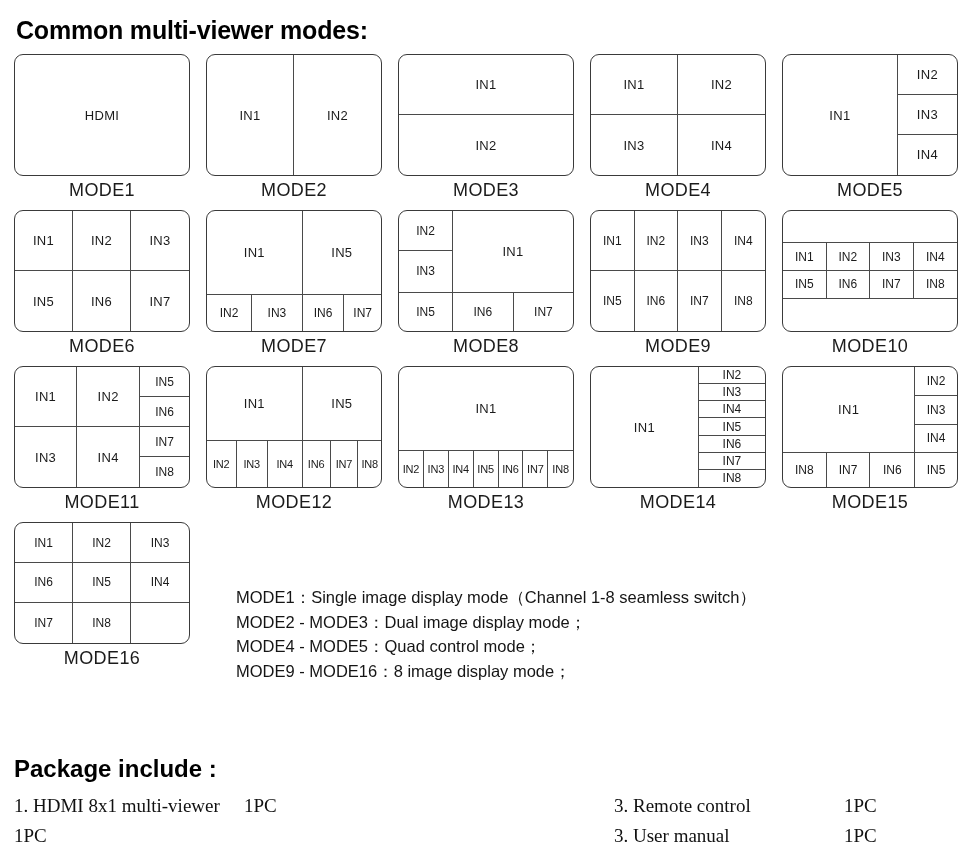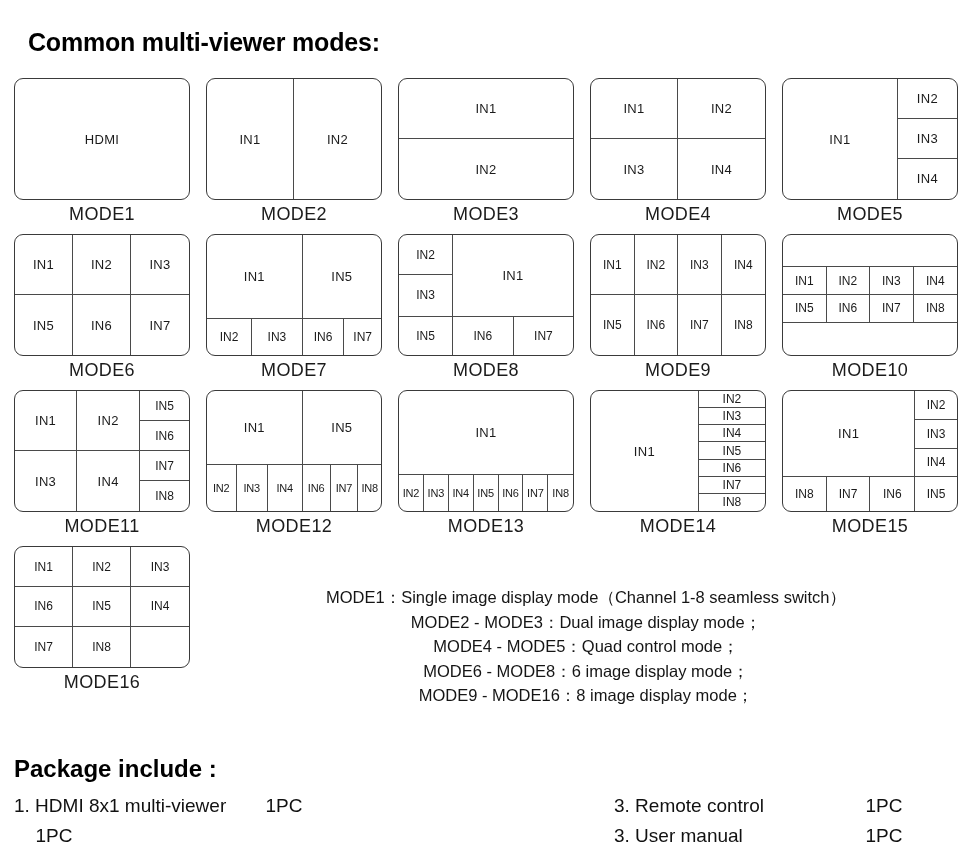--- a/index.html
+++ b/index.html
@@ -15,21 +15,21 @@
     overflow: hidden;
     position: relative;
   }
 
   
   .page-heading {
     font-size: 25px;
     font-weight: bold;
     letter-spacing: -0.2px;
     color: #000;
-    margin: 14px;
+    margin: 2px;
     padding: 14px 0 0 14px;
   }
   .package-heading {
     font-size: 24px;
     font-weight: bold;
     color: #000;
     margin: 0;
     padding: 0 0 0 14px;
   }
 
@@ -95,21 +95,20 @@
     position: absolute;
     left: 236px;
     top: 585px;
     width: 700px;
   }
   .desc-line {
     font-size: 16.5px;
     line-height: 24.5px;
     color: #151515;
     white-space: pre;
-    text-align: center;
   }
 
   
   .package-wrap {
     position: absolute;
     left: 0;
     top: 755px;
     width: 969px;
   }
   .pkg-table {
@@ -117,23 +116,24 @@
     padding: 8px 0 0 14px;
   }
   .pkg-col { display: flex; flex-direction: column; }
   .pkg-col.left  { width: 600px; }
   .pkg-row {
     display: flex;
     font-size: 19px;
     line-height: 30px;
     color: #111;
     white-space: nowrap;
+    font-family: Liberation Serif, serif;
   }
   .pkg-name { width: 230px; }
-  .pkg-qty  { width: 80px; text-align: center; }
+  .pkg-qty  { width: 80px; }
 </style>
 </head>
 <body>
 
 <h1 class="page-heading">Common multi-viewer modes:</h1>
 
 <div class="modes-area">
 
   <div class="mode-row">
 
@@ -400,21 +400,20 @@
     </div>
 
   </div>
 
 </div>
 
 <div class="desc-wrap">
   <div class="desc-line">MODE1：Single image display mode（Channel 1-8 seamless switch）</div>
   <div class="desc-line">MODE2 - MODE3：Dual image display mode；</div>
   <div class="desc-line">MODE4 - MODE5：Quad control mode；</div>
-  <div class="desc-line">MODE6 - MODE8：6 image display mode；</div>
   <div class="desc-line">MODE9 - MODE16：8 image display mode；</div>
 </div>
 
 <div class="package-wrap">
   <h2 class="package-heading">Package include :</h2>
   <div class="pkg-table">
     <div class="pkg-col left">
       <div class="pkg-row">
         <span class="pkg-name">1. HDMI 8x1 multi-viewer</span>
         <span class="pkg-qty">1PC</span>

